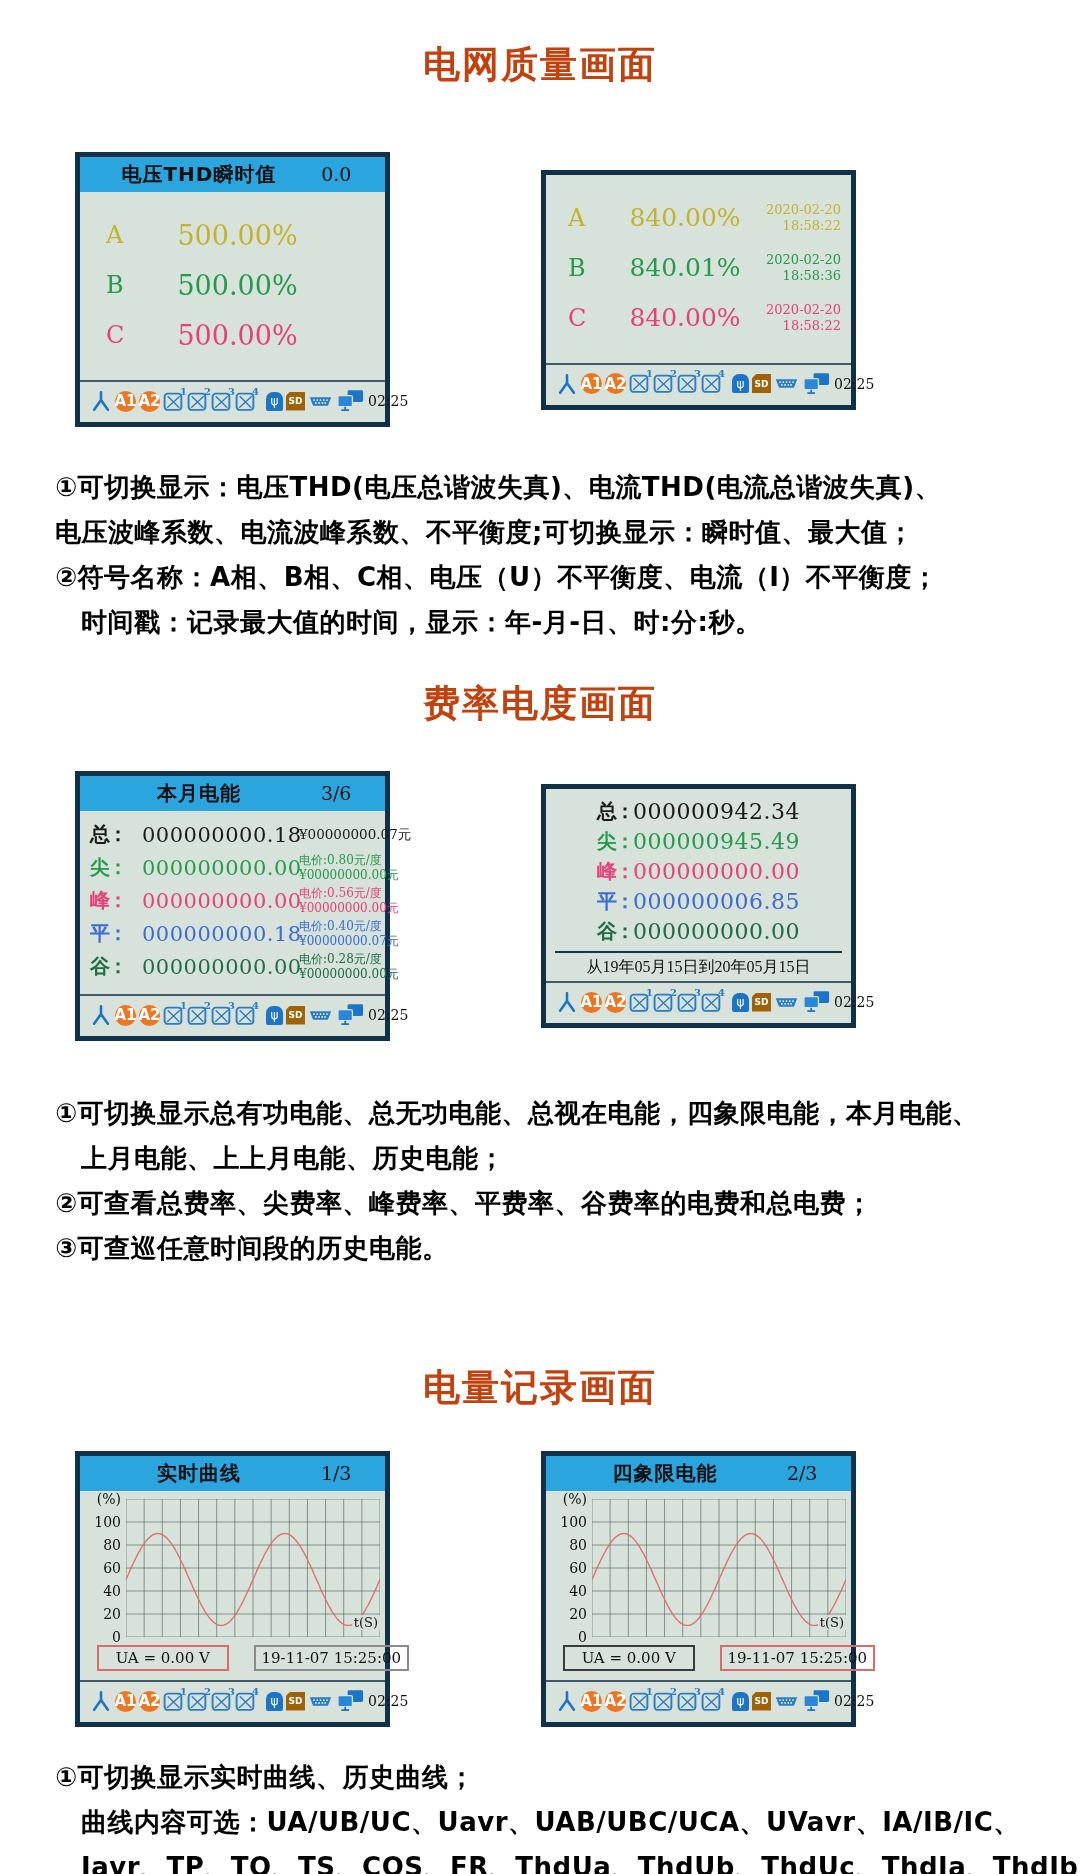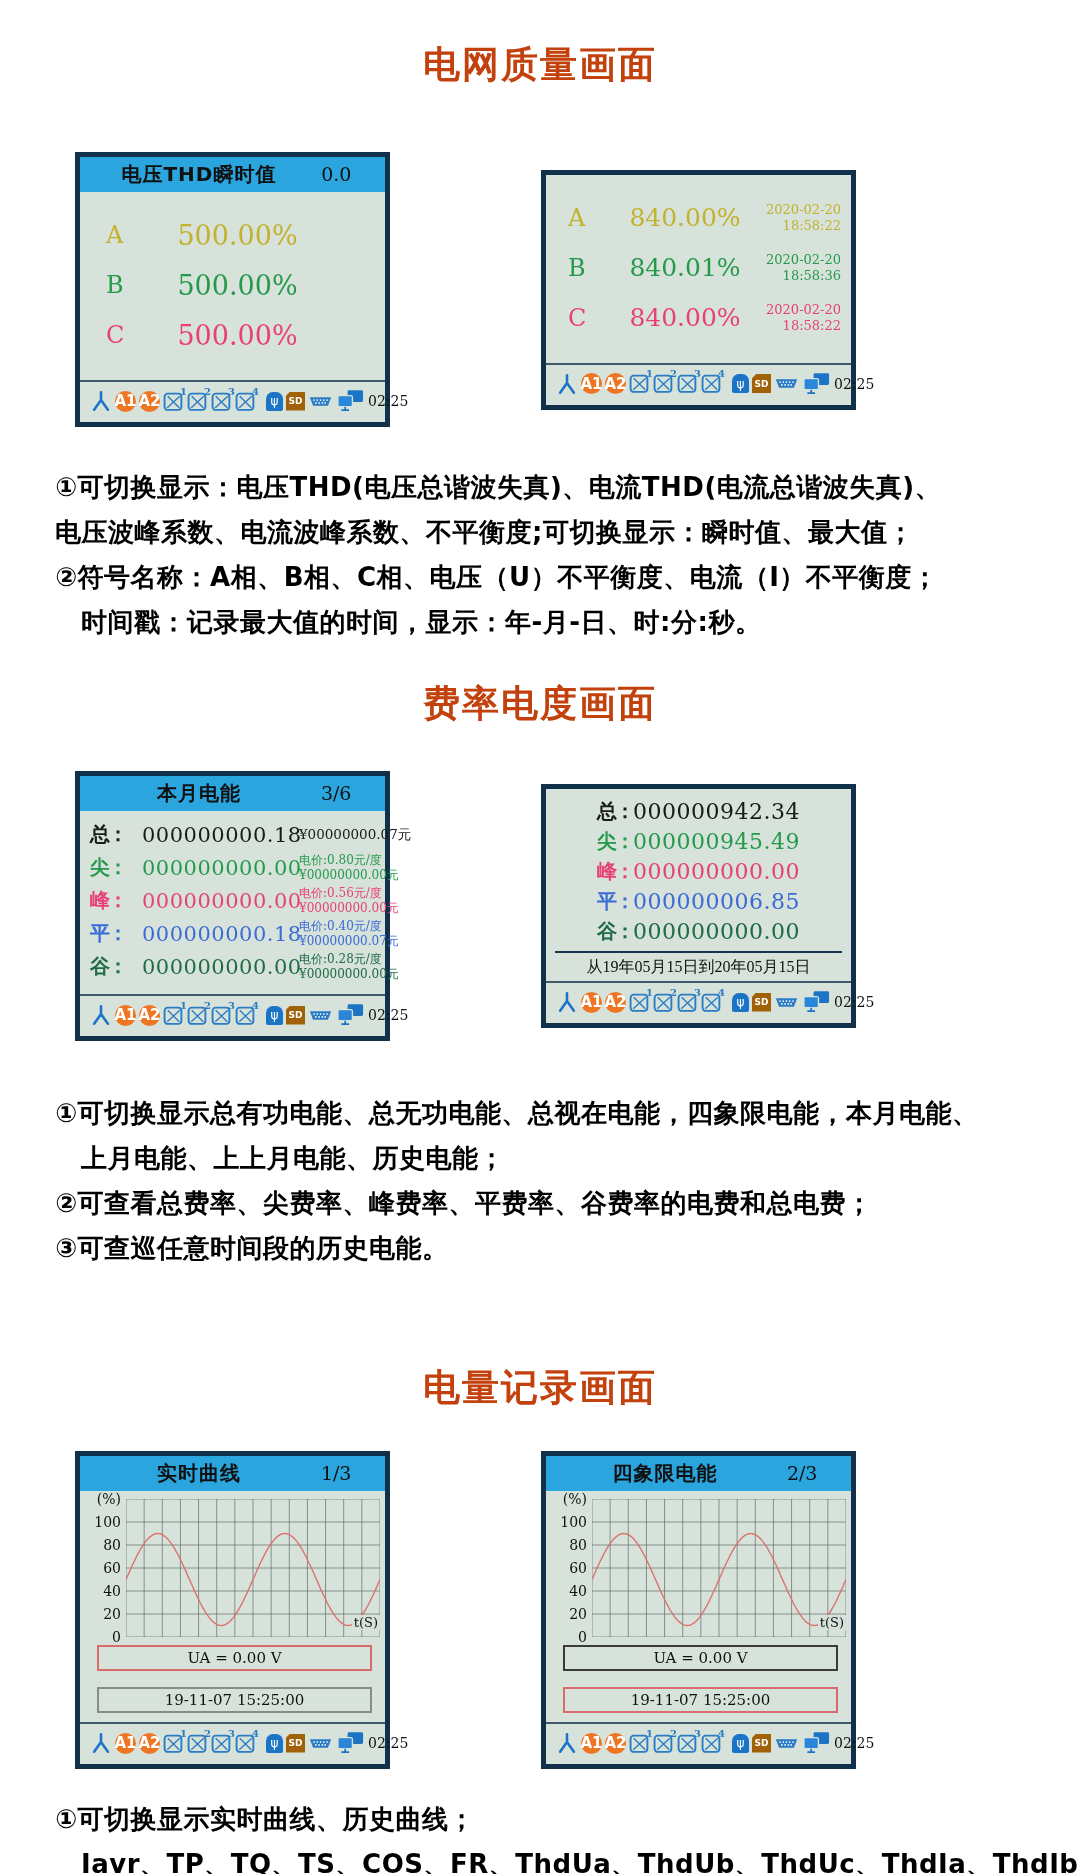--- a/index.html
+++ b/index.html
@@ -67,21 +67,21 @@
   .yticks span{
     position:absolute;right:5px;transform:translateY(-50%);
     font-size:14px;color:#101010;font-family:"DejaVu Serif",serif;
   }
   .plot{flex:1;position:relative;height:138px;}
   .plot svg{position:absolute;inset:0;width:100%;height:100%;}
   .xlabel{
     position:absolute;right:0;bottom:7px;font-size:13px;color:#101010;
     background:rgba(215,226,219,0.9);padding:0 2px;font-family:"DejaVu Serif",serif;
   }
-  .readouts{display:flex;gap:16px;margin:8px 8px 9px 13px;flex-direction:column;}
+  .readouts{display:flex;gap:25px;margin:8px 8px 9px 13px;}
   .readout{
     border:2px solid #888;font-family:"DejaVu Serif",serif;font-size:15px;
     color:#101010;padding:2px 6px;white-space:nowrap;text-align:center;
   }
   .readout.ua{flex:0 0 42%;}
   .readout.ts{flex:1;}
 
   
   .statusbar-slot{flex:0 0 auto;}
   .sb{
@@ -625,15 +625,16 @@
             <path d="M9.5 18 v2.5 M5.5 21.5 h8" stroke="#1B74C5" stroke-width="1.8" fill="none"></path>
           </svg>
     <span class="sb-time">02:25</span>
   </div>
 </div>
   </div>
 </div>
 
 <div class="notes n-3">
   <p class="note">①可切换显示实时曲线、历史曲线；</p>
+  <p class="note indent">曲线内容可选：UA/UB/UC、Uavr、UAB/UBC/UCA、UVavr、IA/IB/IC、</p>
   <p class="note indent">Iavr、TP、TQ、TS、COS、FR、ThdUa、ThdUb、ThdUc、ThdIa、ThdIb、</p>
 
 </div>
 
 </body></html>

